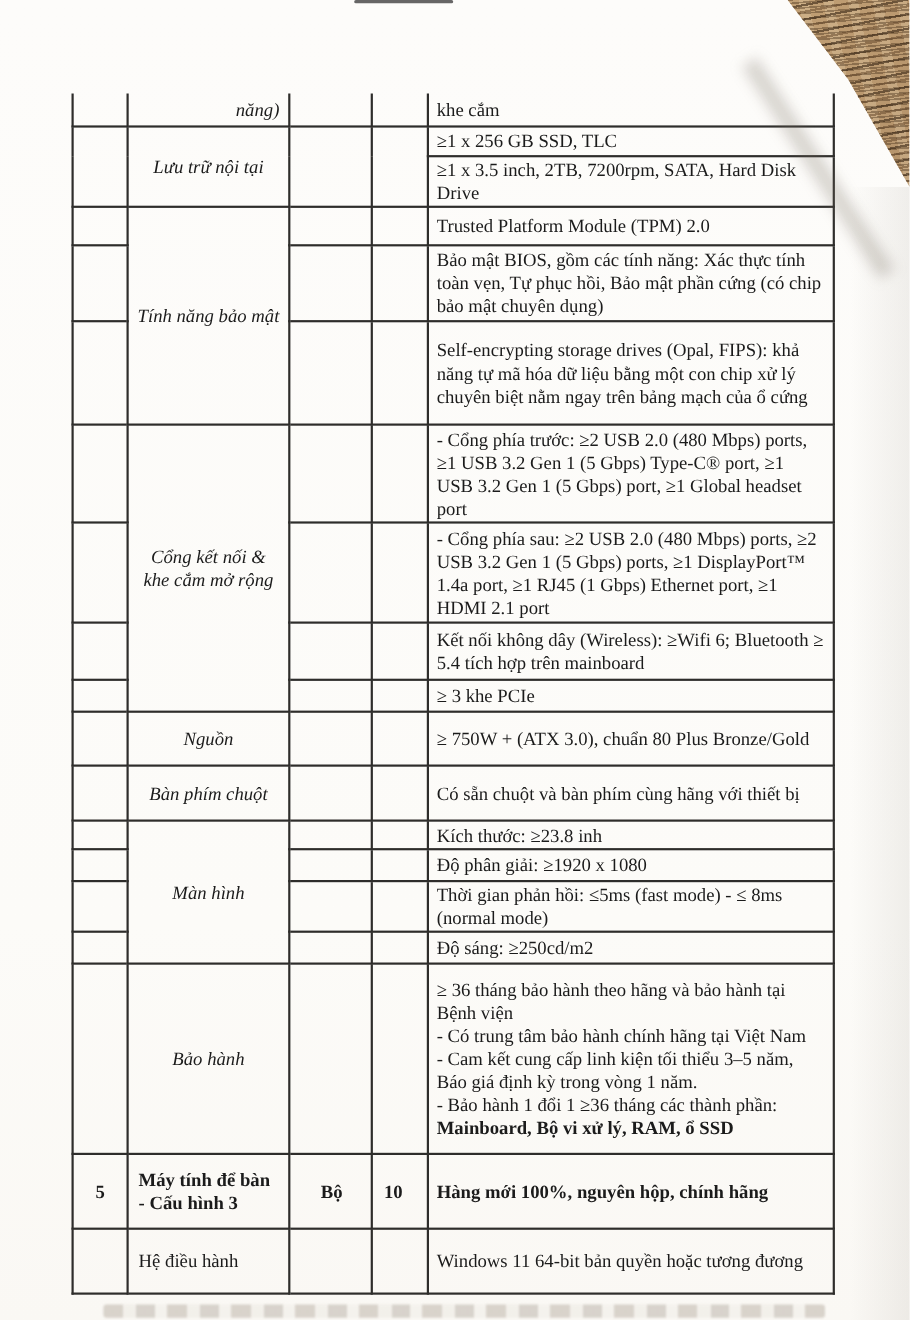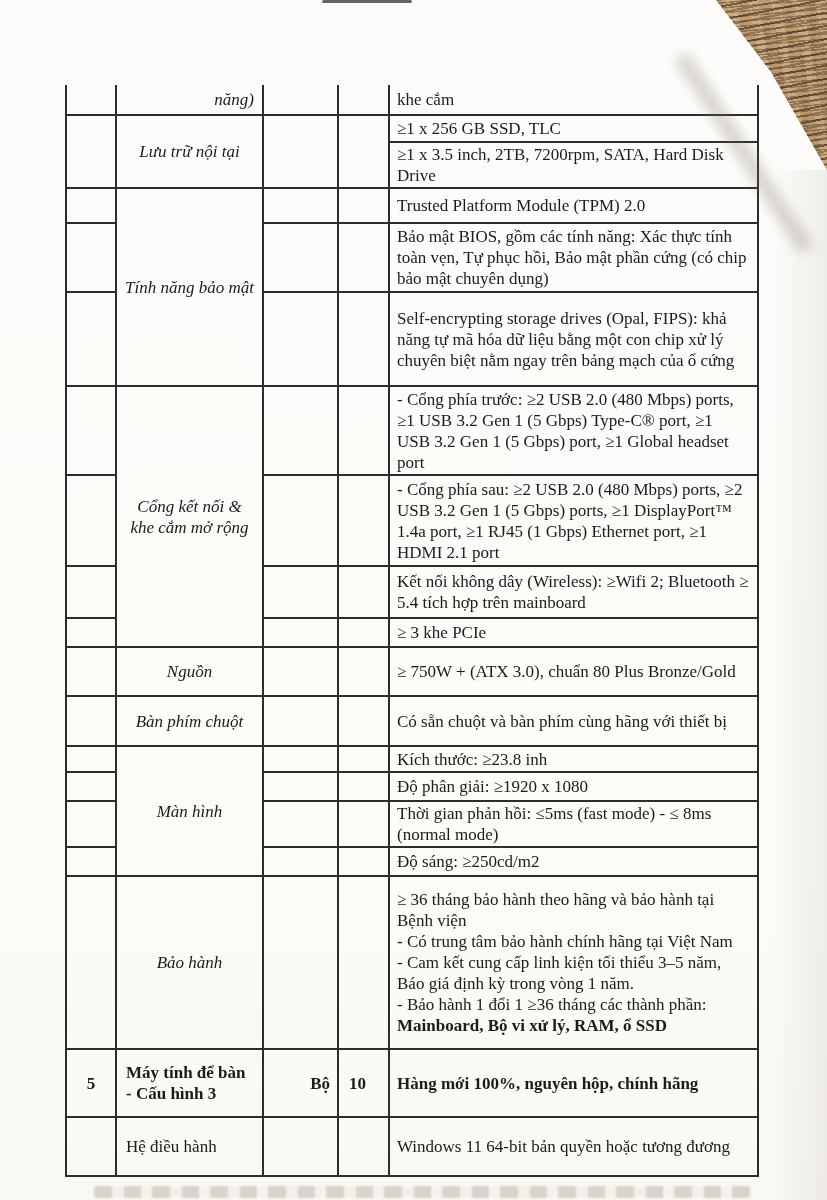--- a/index.html
+++ b/index.html
@@ -23,21 +23,21 @@
     word-wrap:break-word;
   }
   tr.first-row > td{border-top:none;}
   td .para{margin:0;}
   .b{font-weight:bold;}
   .no-cell{text-align:center;padding:1px 2px;}
   .lbl{font-style:italic;text-align:center;padding:1px 8px;}
   .lbl-tail{font-style:italic;text-align:right;}
   .lbl-plain{text-align:left;padding-left:9px;}
   .lbl-bold{font-weight:bold;font-style:normal;text-align:left;padding-left:9px;}
-  .unit-cell{text-align:right;padding-left:9px;}
+  .unit-cell{text-align:center;padding-left:9px;}
   .qty-cell{text-align:right;padding-right:22px;}
   .content-cell{text-align:left;}
 
   
   .corner-shadow{
     position:absolute;top:52px;left:688px;width:230px;height:16px;
     transform:rotate(57deg);transform-origin:left top;
     background:rgba(120,108,95,.28);filter:blur(6px);
   }
   .wood-corner{
@@ -147,21 +147,21 @@
           <td class="qty-cell"></td>
           <td class="content-cell" style="height: 87px; border-radius: 28px;">
             <div class="para"><span> - Cổng phía sau: ≥2 USB 2.0 (480 Mbps) ports, ≥2 USB 3.2 Gen 1 (5 Gbps) ports, ≥1 DisplayPort™ 1.4a port, ≥1 RJ45 (1 Gbps) Ethernet port, ≥1 HDMI 2.1 port</span></div>
           </td>
         </tr>
         <tr>
           <td class="no-cell"></td>
           <td class="unit-cell"></td>
           <td class="qty-cell"></td>
           <td class="content-cell" style="height: 48px;">
-            <div class="para"><span>Kết nối không dây (Wireless): ≥Wifi 2; Bluetooth ≥ 5.4 tích hợp trên mainboard</span></div>
+            <div class="para"><span>Kết nối không dây (Wireless): ≥Wifi 6; Bluetooth ≥ 5.4 tích hợp trên mainboard</span></div>
           </td>
         </tr>
         <tr>
           <td class="no-cell"></td>
           <td class="unit-cell"></td>
           <td class="qty-cell"></td>
           <td class="content-cell" style="height: 25px;">
             <div class="para"><span>≥ 3 khe PCIe</span></div>
           </td>
         </tr>

